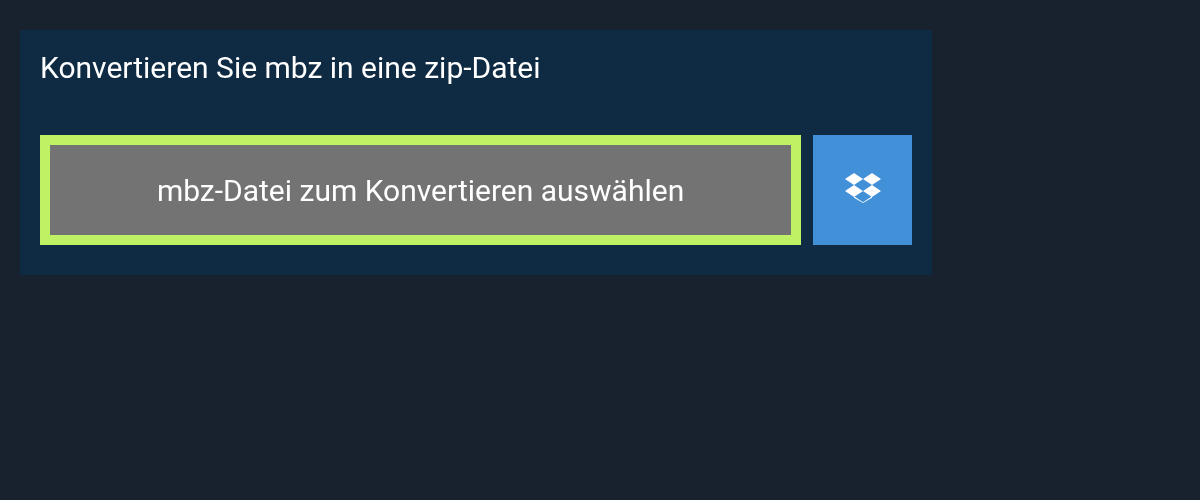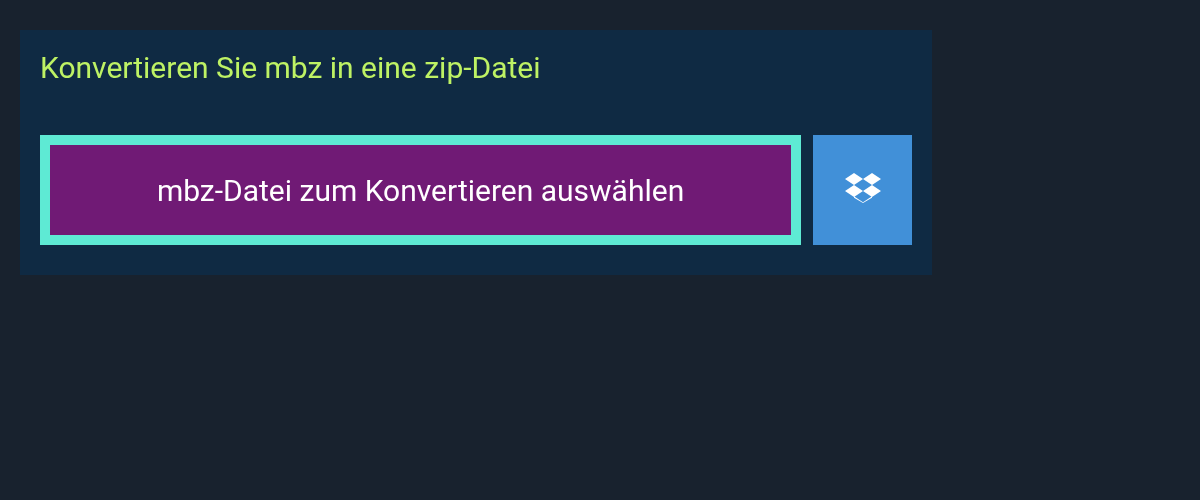--- a/index.html
+++ b/index.html
@@ -20,32 +20,32 @@
       left: 20px;
       width: 912px;
       background-color: #0f2a43;
     }
     .title-bar {
       background-color: #0f2a43;
       padding: 20px 20px 20px 20px;
       width: 560px;
     }
     .title-text {
-      color: #bef264;
+      color: #ffffff;
       font-size: 30px;
       font-weight: 400;
     }
     .button-area {
       padding: 30px 20px 30px 20px;
       display: flex;
       gap: 12px;
     }
     .select-button {
-      background-color: #701a75;
-      border: 10px solid #5eead4;
+      background-color: #737373;
+      border: 10px solid #bef264;
       width: 770px;
       height: 110px;
       display: flex;
       align-items: center;
       justify-content: center;
       cursor: pointer;
     }
     .select-button-text {
       color: #ffffff;
       font-size: 30px;

